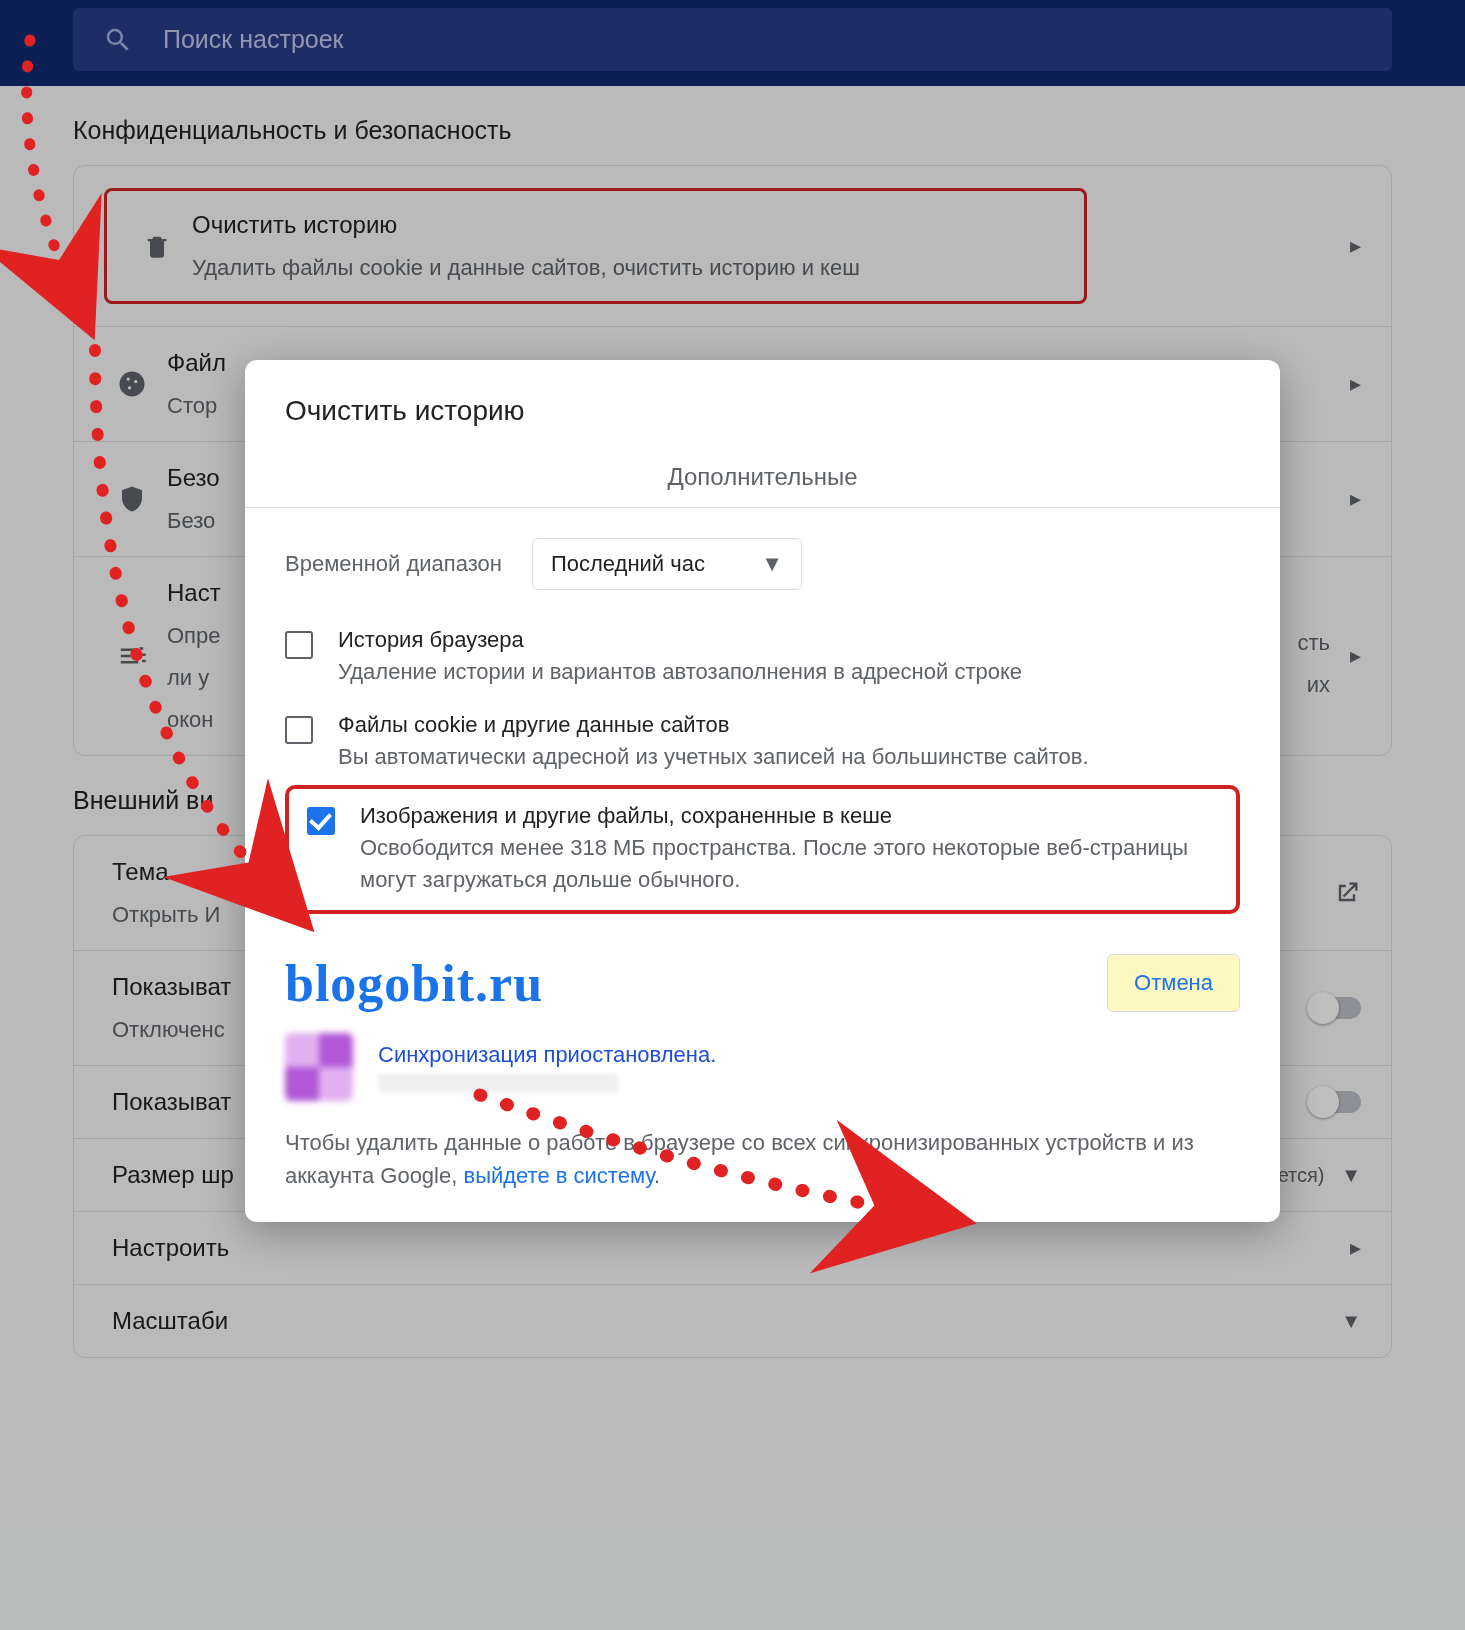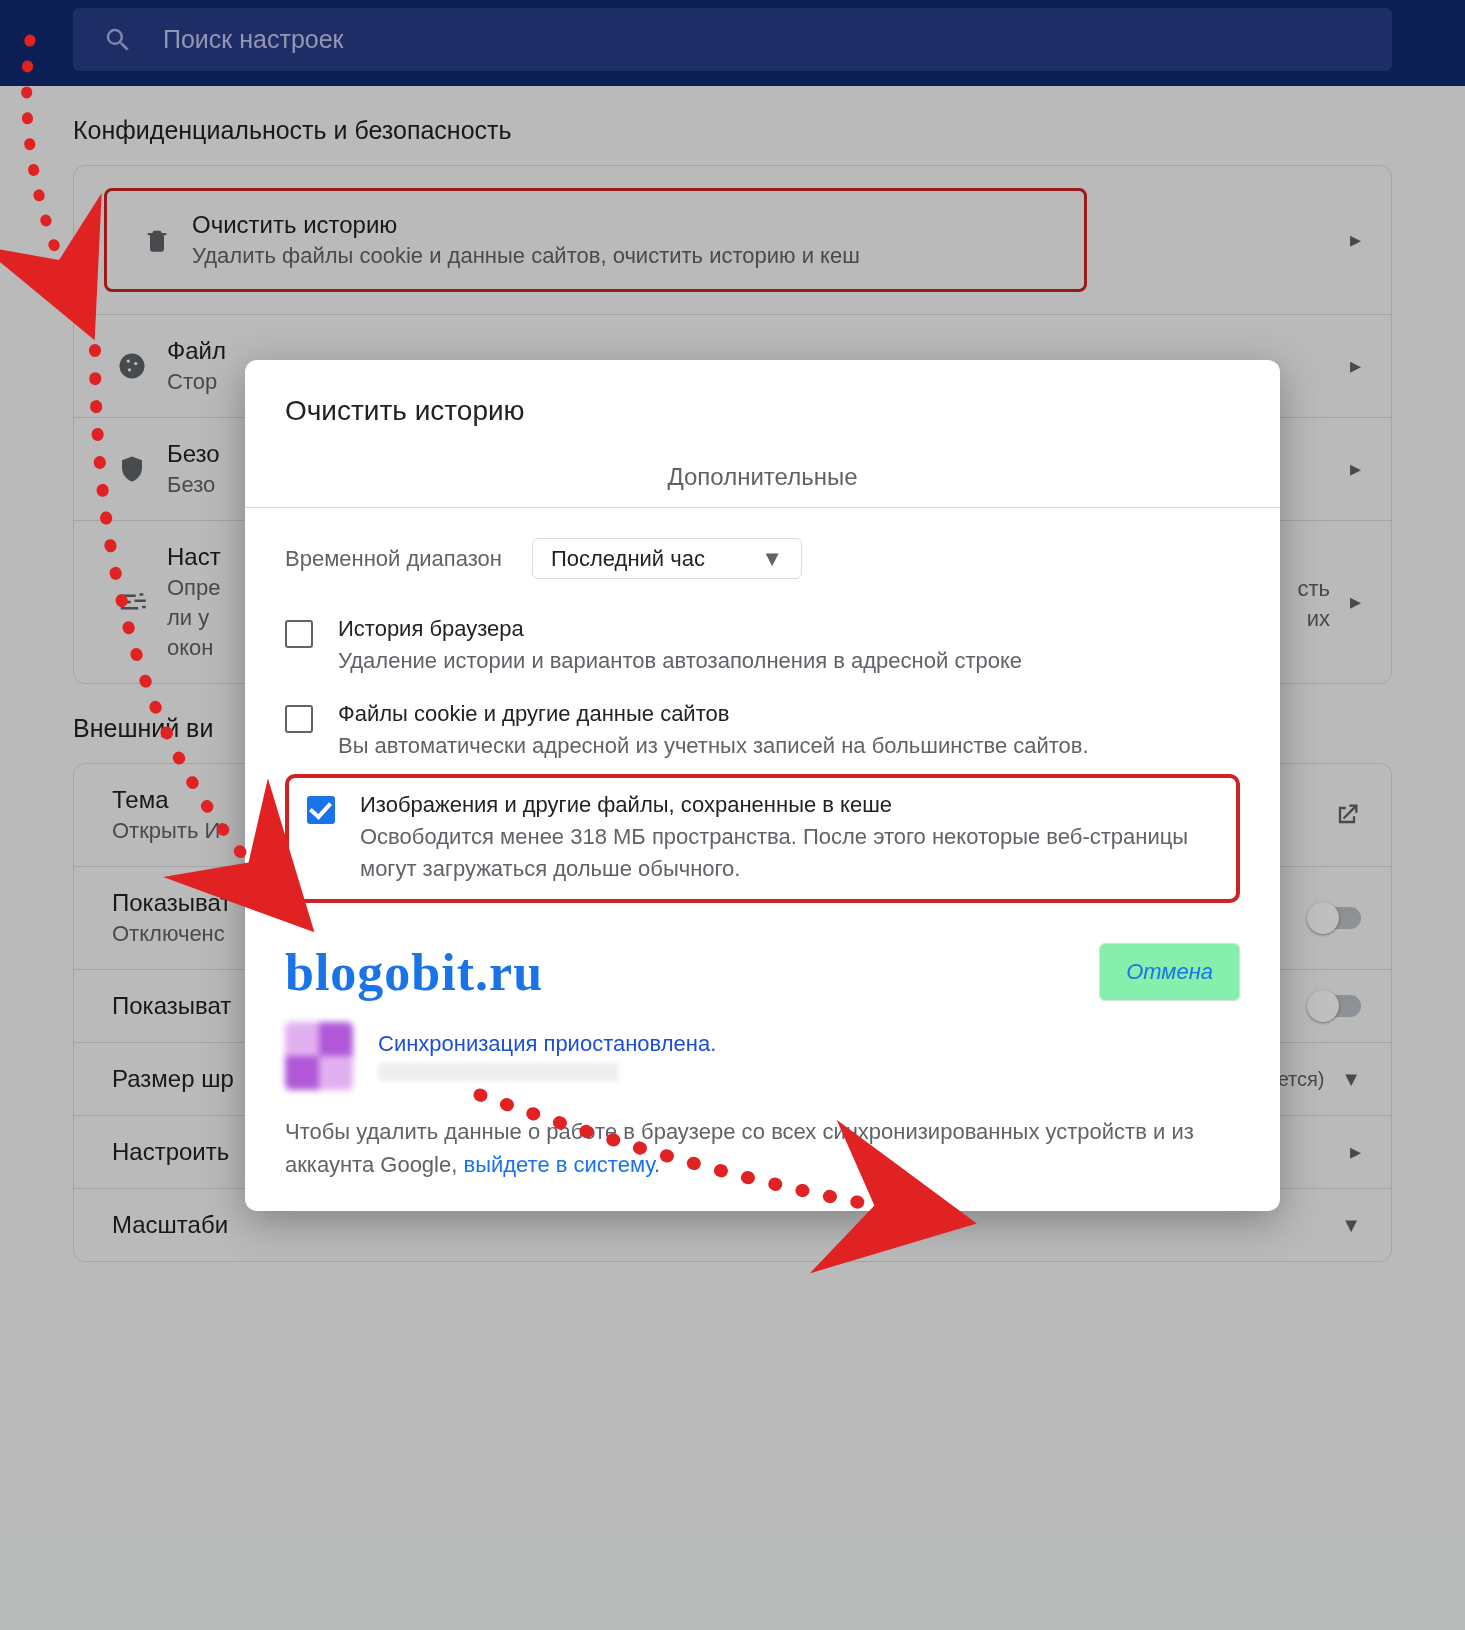--- a/index.html
+++ b/index.html
@@ -17,57 +17,57 @@
 
   .section-title { font-size:25px; color:#222; margin-top:30px; margin-bottom:20px; font-weight:500;}
 
   .card { border:1px solid #dadce0; border-radius:12px; overflow:hidden; }
   .row { display:flex; align-items:center; padding:22px 30px; border-top:1px solid #dadce0; }
   .row:first-child { border-top:none; }
   .row-icon { width:55px; display:flex; align-items:center; justify-content:center; color:#5f6368; }
   .row-icon svg { fill:#5f6368; }
   .row-text { flex:1; padding-left:8px; }
   .row-title { font-size:24px; color:#222; }
-  .row-sub { font-size:22px; color:#5f6368; margin-top:4px; }
+  .row-sub { font-size:22px; color:#5f6368; margin-top:16px; }
   .row-right { color:#5f6368; font-size:20px; }
   .chev { font-size:22px; color:#5f6368;}
 
   .toggle { width:52px; height:22px; border-radius:20px; background:#bdc1c6; position:relative; }
   .toggle::after { content:""; position:absolute; left:-2px; top:-5px; width:32px; height:32px; border-radius:50%; background:#fff; box-shadow:0 1px 3px rgba(0,0,0,0.4); }
 
   .highlight-box { border:3px solid #d02222; border-radius:8px; }
 
   .dialog { position:absolute; left:245px; top:360px; width:1035px; background:#fff; border-radius:12px; box-shadow:0 10px 40px rgba(0,0,0,0.3); z-index:20; padding-bottom:30px; overflow:hidden;}
   .dialog-title { font-size:28px; color:#222; padding:35px 40px 20px 40px; }
   .tabs { display:flex; border-bottom:1px solid #dadce0; }
   .tab { flex:1; text-align:center; padding:16px 0; font-size:24px; color:#5f6368; cursor:pointer; position:relative;}
   .tab.active { color:#1a73e8; font-weight:500;}
   .tab.active::after { content:""; position:absolute; left:0; right:0; bottom:-1px; height:4px; background:#1a73e8; border-radius:4px 4px 0 0; }
 
   .dialog-body { padding: 30px 40px 10px 40px; }
   .range-row { display:flex; align-items:center; gap:30px; margin-bottom:25px; }
   .range-label { font-size:22px; color:#5f6368; }
-  .select { display:flex; align-items:center; justify-content:space-between; width:270px; height:41px; border:1px solid #dadce0; border-radius:6px; padding:0 18px; font-size:22px; color:#222; cursor:pointer;}
+  .select { display:flex; align-items:center; justify-content:space-between; width:270px; height:52px; border:1px solid #dadce0; border-radius:6px; padding:0 18px; font-size:22px; color:#222; cursor:pointer;}
   .select .tri { color:#5f6368; }
 
   .check-row { display:flex; gap:25px; padding:12px 0; }
   .checkbox { width:28px; height:28px; border:2.5px solid #5f6368; border-radius:3px; flex-shrink:0; margin-top:4px; cursor:pointer; position:relative;}
   .checkbox.checked { background:#1a73e8; border-color:#1a73e8; }
   .checkbox.checked::after { content:""; position:absolute; left:5px; top:0px; width:9px; height:16px; border:solid #fff; border-width:0 4px 4px 0; transform:rotate(42deg); }
   .check-text .ct-title { font-size:22px; color:#222; margin-bottom:3px;}
   .check-text .ct-sub { font-size:22px; color:#5f6368; line-height:1.45; }
 
   .cache-highlight { border:4px solid #d02222; border-radius:10px; padding:14px 18px; display:flex; gap:25px;}
 
   .btn-highlight { border:4px solid #d02222; border-radius:10px; padding:12px 14px; display:inline-flex;}
 
   .dialog-actions { display:flex; align-items:center; gap:18px; padding:0 40px; margin-top:30px;justify-content:flex-end; }
   .watermark { flex:1; font-family: "Comic Sans MS", cursive; font-size:52px; color:#1a73e8; font-weight:bold; letter-spacing:1px;}
   .btn { height:58px; padding:0 26px; border-radius:6px; font-size:22px; display:inline-flex; align-items:center; cursor:pointer; }
-  .btn.cancel { background:#86efac; border:1px solid #dadce0; color:#1a73e8;font-style:italic; }
+  .btn.cancel { background:#fef9c3; border:1px solid #dadce0; color:#1a73e8; }
   .btn.primary { background:#1a73e8; color:#fff; border:none; font-weight:500;}
 
   .sync-row { display:flex; align-items:center; gap:25px; padding:20px 40px 10px 40px; }
   .sync-avatar { width:68px; height:68px; border-radius:6px; background: repeating-conic-gradient(#b058d8 0 25%, #e2b0f0 0 50%); filter: blur(3px);}
   .sync-txt .s1 { font-size:22px; color:#1d4ed8; }
   .sync-txt .s2 { font-size:20px; color:#bbb; background:linear-gradient(#eee,#eee); width:240px; height:18px; border-radius:3px; margin-top:6px; filter:blur(2px);}
 
   .sign-in-note { font-size:22px; color:#5f6368; padding:15px 40px 0 40px; line-height:1.5;}
   .sign-in-note a { color:#1a73e8; text-decoration:none; cursor:pointer;}
 

